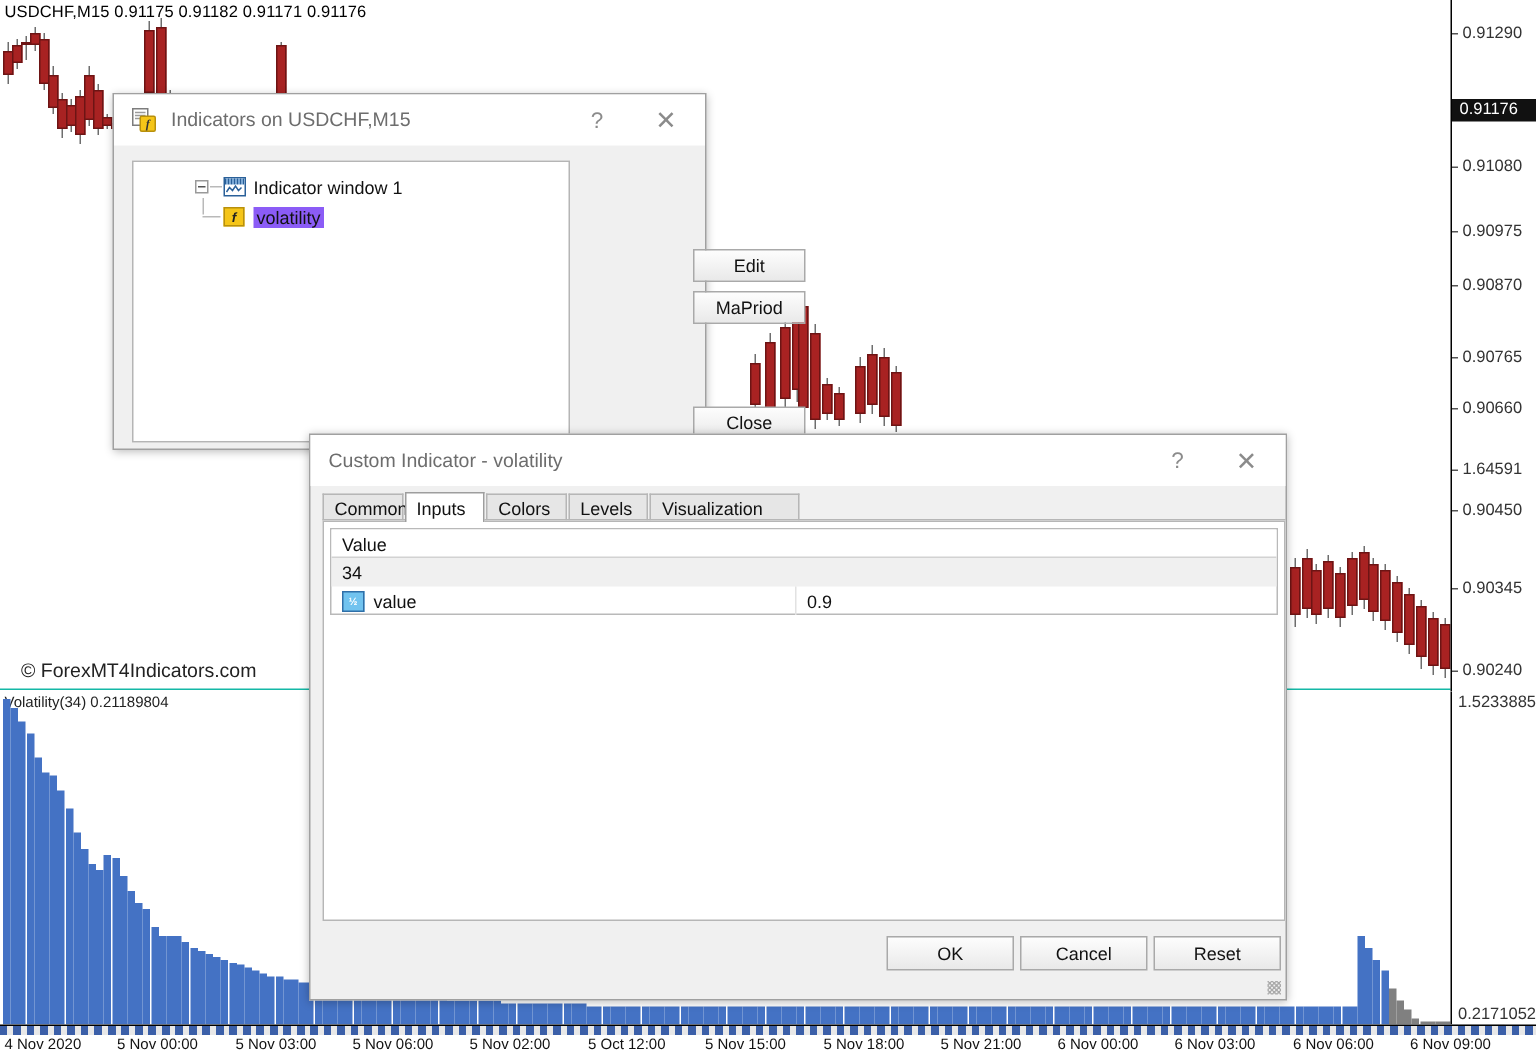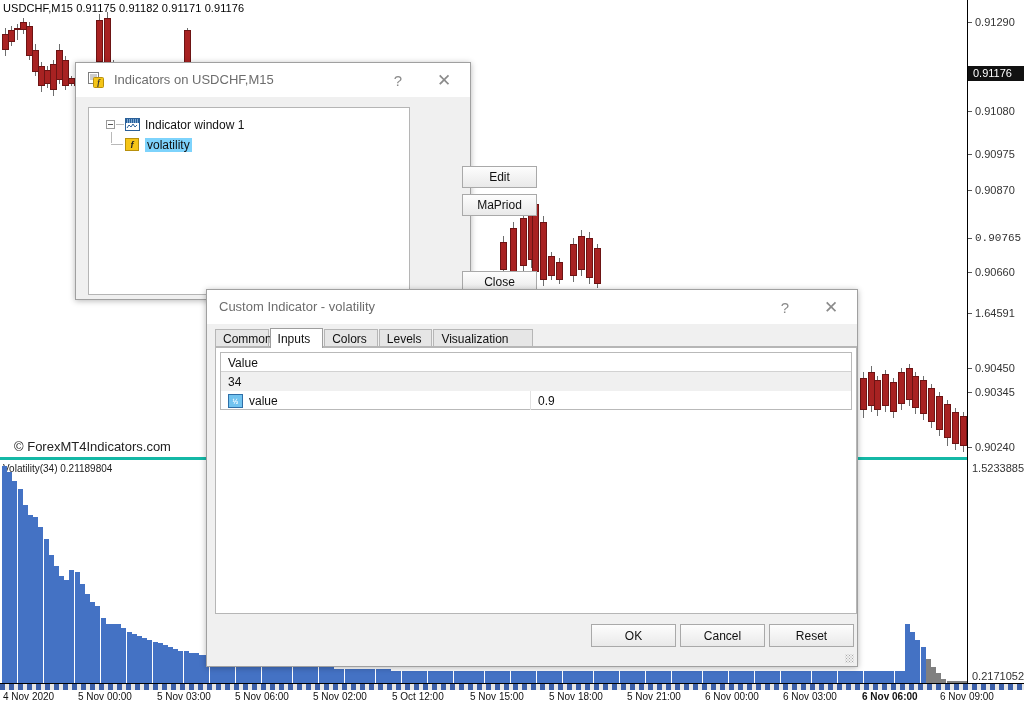--- a/index.html
+++ b/index.html
@@ -10,21 +10,21 @@
     background: #ffffff;
     font-family: "Liberation Sans", sans-serif;
     font-size: 11px;
     color: #000;
   }
   #screen { position: relative; width: 1024px; height: 705px; background:#fff; }
 
   
   #chart-area { position:absolute; left:0; top:0; width:1024px; height:705px; background:#fff; }
   #price-pane { position:absolute; left:0; top:0; right:0; height:460px; background:#fff;
-                border-bottom:3px solid #14b8a6; }
+                border-bottom:1px solid #14b8a6; }
   #price-quote { position:absolute; left:3px; top:2px; font-size:11px; color:#000; white-space:nowrap;
                  letter-spacing:0.1px;}
   #price-axis  { position:absolute; right:0; top:0; width:57px; height:461px; background:#fff;
                  border-left:1px solid #000; }
   .ptick { position:absolute; left:7px; font-size:11px; color:#333; white-space:nowrap; }
   .ptick::before { content:""; position:absolute; left:-7px; top:6px; width:4px; height:1px; background:#555; }
   #cur-price { position:absolute; left:0px; width:56px; background:#111; color:#fff; font-size:11px;
                padding:1px 4px 2px 5px; white-space:nowrap; }
 
   #ind-pane { position:absolute; left:0; top:461px; right:0; bottom:22px; background:#fff; }
@@ -65,22 +65,22 @@
       position:absolute; top:0; height:34px; width:40px; color:#8b8b8b;
       display:flex; align-items:center; justify-content:center; font-size:15px; }
   .dlg-btn-close { font-size:17px; font-weight:300; }
   .win-icon { position:absolute; left:12px; top:9px; width:16px; height:16px; }
 
   .btn { background:linear-gradient(#fdfdfd,#e9e9e9); border:1px solid #a9a9a9; color:#111;
          font-size:12px; font-family:"Liberation Sans", sans-serif;
          display:flex; align-items:center; justify-content:center; position:absolute; }
 
   
-  #ind-list { position:absolute; left:12px; top:44px; width:322px; height:188px;
-              background:#fff; border:1px solid #b5b5b5; }
+  #ind-list { position:absolute; left:12px; top:44px; width:292px; height:188px;
+              background:#fff; border:1px solid #b5b5b5;padding-left:24px; }
   .tree-row { position:relative; height:18px; font-size:12px; color:#111; }
   .tree-lbl { position:absolute; white-space:nowrap; }
   .expander { position:absolute; left:17px; top:4px; width:9px; height:9px; border:1px solid #9a9a9a;
               background:#fff; }
   .expander::before { content:""; position:absolute; left:1px; top:3px; width:5px; height:1px; background:#555; }
   .dash-h { position:absolute; background:#b9b9b9; height:1px; }
   .dash-v { position:absolute; background:#b9b9b9; width:1px; }
   .ico-indwin { position:absolute; width:15px; height:13px; background:#fff; border:1px solid #2a6099; }
   .ico-indwin .top { position:absolute; left:0; top:0; right:0; height:4px;
     background: repeating-linear-gradient(90deg,#2a6099 0 1px,#7aa7d4 1px 2px); }
@@ -310,24 +310,24 @@
           </div>
         </div>
     </div>
 
     <div id="price-axis">
       <div id="price-ticks">
           <div class="ptick" style="top: 16px;">0.91290</div>
           <div class="ptick" style="top: 105px;">0.91080</div>
           <div class="ptick" style="top: 148px;">0.90975</div>
           <div class="ptick" style="top: 184px;">0.90870</div>
-          <div class="ptick" style="top: 232px; font-family: Liberation Mono, monospace;">0.90765</div>
+          <div class="ptick" style="top: 232px;">0.90765</div>
           <div class="ptick" style="top: 266px;">0.90660</div>
           <div class="ptick" style="top: 307px;">1.64591</div>
-          <div class="ptick" style="top: 362px;">0.90450</div>
+          <div class="ptick" style="top: 334px;">0.90450</div>
           <div class="ptick" style="top: 386px;">0.90345</div>
           <div class="ptick" style="top: 441px;">0.90240</div>
         </div>
       <div id="cur-price" style="top: 66px;">0.91176</div>
     </div>
 
     <div id="watermark">© ForexMT4Indicators.com</div>
 
     <div id="ind-pane">
       <div id="ind-label">Volatility(34) 0.21189804</div>
@@ -540,21 +540,21 @@
           <div class="ttick" style="left: 78px;">5 Nov 00:00</div>
           <div class="ttick" style="left: 157px;">5 Nov 03:00</div>
           <div class="ttick" style="left: 235px;">5 Nov 06:00</div>
           <div class="ttick" style="left: 313px;">5 Nov 02:00</div>
           <div class="ttick" style="left: 392px;">5 Oct 12:00</div>
           <div class="ttick" style="left: 470px;">5 Nov 15:00</div>
           <div class="ttick" style="left: 549px;">5 Nov 18:00</div>
           <div class="ttick" style="left: 627px;">5 Nov 21:00</div>
           <div class="ttick" style="left: 705px;">6 Nov 00:00</div>
           <div class="ttick" style="left: 783px;">6 Nov 03:00</div>
-          <div class="ttick" style="left: 862px; font-weight: bold;">6 Nov 06:00</div>
+          <div class="ttick" style="left: 862px;">6 Nov 06:00</div>
           <div class="ttick" style="left: 940px;">6 Nov 09:00</div>
         </div>
     </div>
   </div>
 
   <div class="dlg" id="dlg-indicators" style="left:75px; top:62px; width:396px; height:238px;">
     <div class="dlg-title">
       <span class="win-icon">
         <svg width="16" height="16" viewBox="0 0 16 16">
           <rect x="0.5" y="0.5" width="10" height="11" fill="#ffffff" stroke="#7d7d7d"></rect>
@@ -579,21 +579,21 @@
             <polyline points="1,5 3,2 5,4 7,1 9,4 11,2" fill="none" stroke="#2a6099" stroke-width="1"></polyline>
           </svg>
         </span>
         <span class="tree-lbl" style="left:56px; top:2px;">Indicator window 1</span>
       </div>
 
       <div class="tree-row" style="margin-top:2px;">
         <span class="dash-v" style="left:22px; top:-4px; height:11px;"></span>
         <span class="dash-h" style="left:22px; top:8px; width:12px;"></span>
         <span class="ico-fx" style="left:36px; top:2px;">f</span>
-        <span class="tree-lbl" style="left:56px; top:2px; background:#7dd3fc; padding:0 2px;">volatility</span>
+        <span class="tree-lbl" style="left:56px; top:2px; background:#8b5cf6; padding:0 2px;">volatility</span>
       </div>
     </div>
 
     <div class="btn" style="left:386px; top:103px; width:75px; height:22px;">Edit</div>
     <div class="btn" style="left:386px; top:131px; width:75px; height:22px;">MaPriod</div>
     <div class="btn" style="left:386px; top:208px; width:75px; height:22px;">Close</div>
   </div>
 
   <div class="dlg" id="dlg-custom" style="left:206px; top:289px; width:652px; height:378px;">
     <div class="dlg-title">

